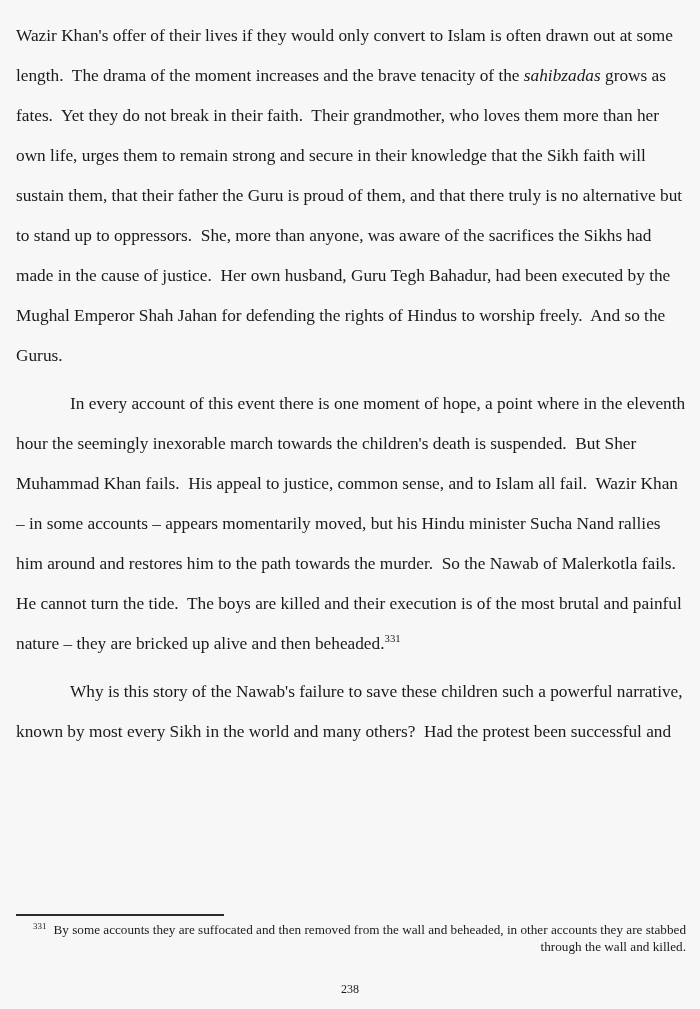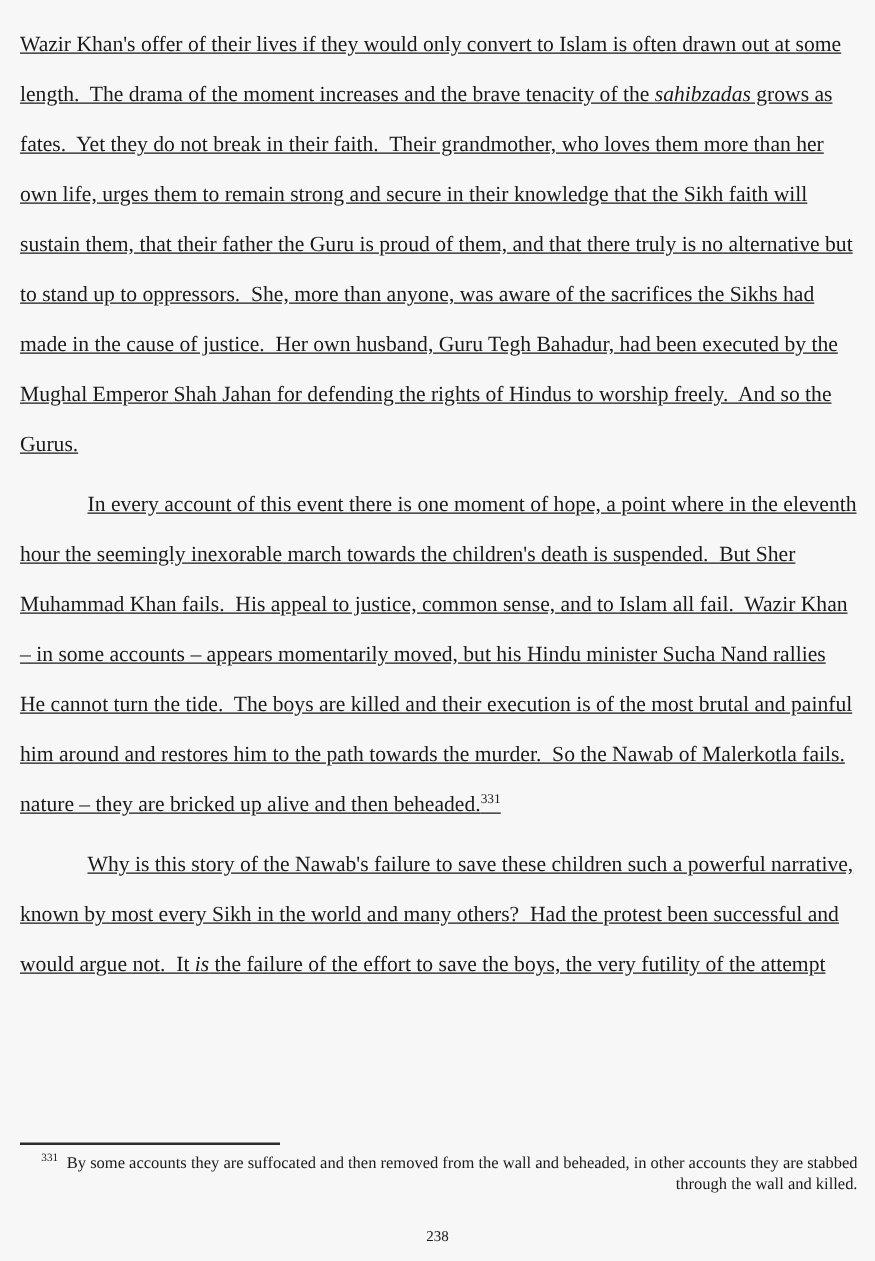--- a/index.html
+++ b/index.html
@@ -5,21 +5,21 @@
   html, body { margin: 0; padding: 0; }
   body {
     width: 700px; height: 1009px;
     background: #f7f7f7;
     color: #1a1a1a;
     font-family: "Liberation Serif", "DejaVu Serif", serif;
     position: relative;
     overflow: hidden;
   }
   .page { position: absolute; inset: 0; }
-  .body-text { position: absolute; top: 16px; left: 16px; right: 16px; text-decoration: underline; }
+  .body-text { position: absolute; top: 16px; left: 16px; right: 16px; }
   .para { margin: 0; }
   .para + .para { margin-top: 8px; }
   .line {
     white-space: pre;
     font-size: 17.3px;
     line-height: 40px;
     height: 40px;
   }
   .line.indent { padding-left: 54px; }
   .line sup { font-size: 0.62em; vertical-align: super; line-height: 0; }
@@ -51,26 +51,25 @@
         <div class="line">to stand up to oppressors.  She, more than anyone, was aware of the sacrifices the Sikhs had</div>
         <div class="line">made in the cause of justice.  Her own husband, Guru Tegh Bahadur, had been executed by the</div>
         <div class="line">Mughal Emperor Shah Jahan for defending the rights of Hindus to worship freely.  And so the</div>
         <div class="line">Gurus.</div>
       </div>
       <div class="para">
         <div class="line indent">In every account of this event there is one moment of hope, a point where in the eleventh</div>
         <div class="line">hour the seemingly inexorable march towards the children's death is suspended.  But Sher</div>
         <div class="line">Muhammad Khan fails.  His appeal to justice, common sense, and to Islam all fail.  Wazir Khan</div>
         <div class="line">– in some accounts – appears momentarily moved, but his Hindu minister Sucha Nand rallies</div>
+        <div class="line">him around and restores him to the path towards the murder.  So the Nawab of Malerkotla fails.</div>
         <div class="line">He cannot turn the tide.  The boys are killed and their execution is of the most brutal and painful</div>
-        <div class="line">him around and restores him to the path towards the murder.  So the Nawab of Malerkotla fails.</div>
         <div class="line">nature – they are bricked up alive and then beheaded.<sup>331</sup></div>
       </div>
       <div class="para">
         <div class="line indent">Why is this story of the Nawab's failure to save these children such a powerful narrative,</div>
         <div class="line">known by most every Sikh in the world and many others?  Had the protest been successful and</div>
-        <div class="line">would argue not.  It <i>is</i> the failure of the effort to save the boys, the very futility of the attempt</div>
       </div>
     </main>
   <div class="footnote-sep"></div>
   <div class="footnote"><sup>331</sup><span>By some accounts they are suffocated and then removed from the wall and beheaded, in other accounts they are stabbed through the wall and killed.</span></div>
   <div class="page-number">238</div>
 </div>
 
 </body></html>

